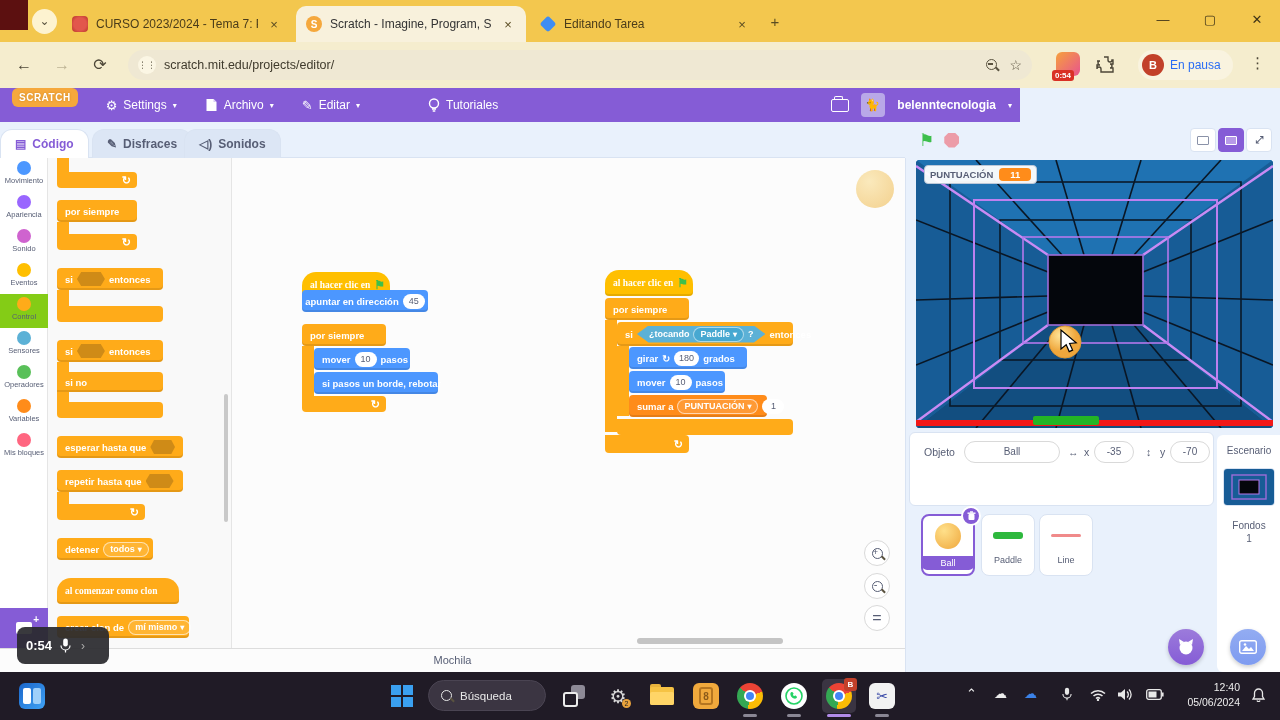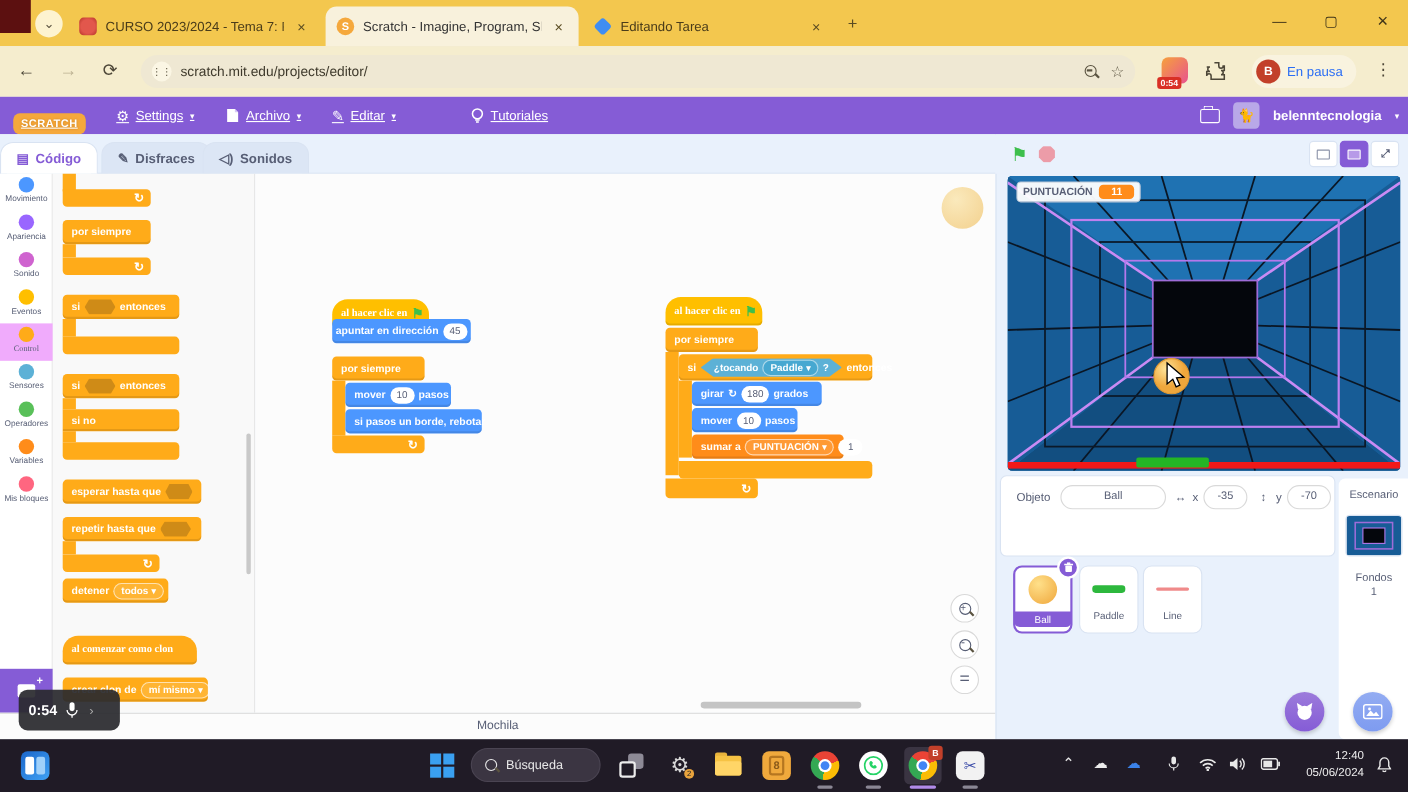--- a/index.html
+++ b/index.html
@@ -34,21 +34,21 @@
   .mag .minus { position:absolute; left:1px; top:3.4px; width:5px; height:1.4px; background:#5a5340; }
   #ext-rec { position:absolute; left:1056px; top:10px; width:24px; height:24px; border-radius:6px; background:linear-gradient(135deg,#F6A13C,#E8538F); }
   #ext-rec .badge { position:absolute; left:-4px; bottom:-5px; background:#D93025; color:#fff; font-size:8px; font-weight:bold; padding:1px 3px; border-radius:3px; }
   #ext-puzzle { position:absolute; left:1096px; top:12px; width:20px; height:20px; color:#4d4738; }
   #profile-chip { position:absolute; left:1138px; top:8px; height:30px; border-radius:15px; background:#F9F3DF; display:flex; align-items:center; gap:6px; padding:0 12px 0 4px; }
   #profile-avatar { width:22px; height:22px; border-radius:50%; background:#C2402A; color:#fff; font-size:11px; font-weight:bold; text-align:center; line-height:22px; }
   #profile-label { font-size:12px; color:#2A6DF4; }
   #kebab { position:absolute; left:1250px; top:12px; font-size:15px; color:#4d4738; }
 
   
-  #menubar { position:absolute; left:0; top:88px; width:1280px; height:34px; background:#855CD6; display:flex; align-items:flex-end; color:#fff;text-decoration:underline; }
+  #menubar { position:absolute; left:0; top:88px; width:1020px; height:34px; background:#855CD6; display:flex; align-items:flex-start; color:#fff; }
   #scratch-logo { margin:0 14px 0 12px; background:#F5A83C; color:#fff; font-weight:bold; font-size:10px; letter-spacing:.5px; padding:4px 7px; border-radius:6px; text-shadow:0 0 2px #c87f1a; }
   .menu-item { display:flex; align-items:center; gap:6px; font-size:12px; padding:0 14px; height:34px; }
   .menu-item .mi-ic { font-size:13px; }
   .caret { font-size:8px; }
   #menubar-right { position:absolute; right:8px; top:0; height:34px; display:flex; align-items:center; gap:12px; }
   .folder-ic { width:18px; height:13px; border:1.5px solid #fff; border-radius:2px; position:relative; }
   .folder-ic::before { content:""; position:absolute; top:-4px; left:2px; width:7px; height:3px; border:1.5px solid #fff; border-bottom:none; border-radius:2px 2px 0 0; }
   #user-avatar { width:24px; height:24px; border-radius:4px; background:#B9A8E8; display:flex; align-items:center; justify-content:center; font-size:12px; }
   #username { font-size:12px; font-weight:bold; }
 
@@ -64,21 +64,21 @@
   #stage-size-btns { position:absolute; right:8px; display:flex; gap:2px; }
   .ssb { width:26px; height:24px; border:1px solid #D9E3F2; border-radius:4px; background:#fff; display:flex; align-items:center; justify-content:center; }
   .ssb.sel { background:#855CD6; border-color:#855CD6; }
   .ssb .rect-ic { width:12px; height:9px; border:1.5px solid #8a92a8; border-radius:1px; }
   .ssb.sel .rect-ic { border-color:#fff; background:#b79ae8; }
   .ssb .fs-ic { color:#575E75; font-size:10px; letter-spacing:-1px; font-weight:bold; }
 
   
   #catstrip { position:absolute; left:0; top:158px; width:48px; height:490px; background:#FFFFFF; border-right:1px solid #E5E5E5; }
   .cat { position:relative; width:48px; height:34px; text-align:center; padding-top:3px; }
-  .cat.sel { background:#f0abfc;font-family:Liberation Serif, serif; }
+  .cat.sel { background:#84cc16; }
   .cat .dot { width:14px; height:14px; border-radius:50%; margin:0 auto; }
   .cat .clabel { font-size:7.5px; color:#575E75; margin-top:1px; }
   #ext-add-btn { position:absolute; left:0; top:450px; width:48px; height:40px; background:#855CD6; display:flex; align-items:center; justify-content:center; }
   #ext-add-btn .puz { width:16px; height:12px; background:#fff; border-radius:2px; position:relative; }
   #ext-add-btn .puz::after { content:"+"; position:absolute; right:-7px; top:-8px; color:#fff; font-size:10px; font-weight:bold; }
 
   #palette { position:absolute; left:48px; top:158px; width:184px; height:490px; background:#F9F9F9; border-right:1px solid #E5E5E5; overflow:hidden; }
   #codearea { position:absolute; left:232px; top:158px; width:673px; height:490px; background:#FCFCFC; overflow:hidden; }
 
   .blk { position:absolute; display:flex; align-items:center; gap:4px; color:#fff; font-size:9.5px; font-weight:bold; padding:0 8px; height:22px; border-radius:4px; white-space:nowrap; }
@@ -358,21 +358,21 @@
 
     <div class="blk c-control" style="left:9px; top:312px; width:126px;">
       <span>repetir hasta que</span>
       <span class="hexslot"></span>
     </div>
     <div class="spine" style="left:9px; top:334px; height:12px;"></div>
     <div class="cbot" style="left:9px; top:346px; width:88px;">
         <span class="looparrow">↻</span>
       </div>
 
-    <div class="blk c-control" style="left:9px; top:368px; width:96px;">
+    <div class="blk c-control" style="left:9px; top:380px; width:96px;">
       <span>detener</span>
       <span class="dd">
           <span>todos</span>
           <span class="caret">▾</span>
         </span>
     </div>
 
     <div class="blk c-control hatblk" style="left:9px; top:420px; width:122px;">
         <span>al comenzar como clon</span>
       </div>

